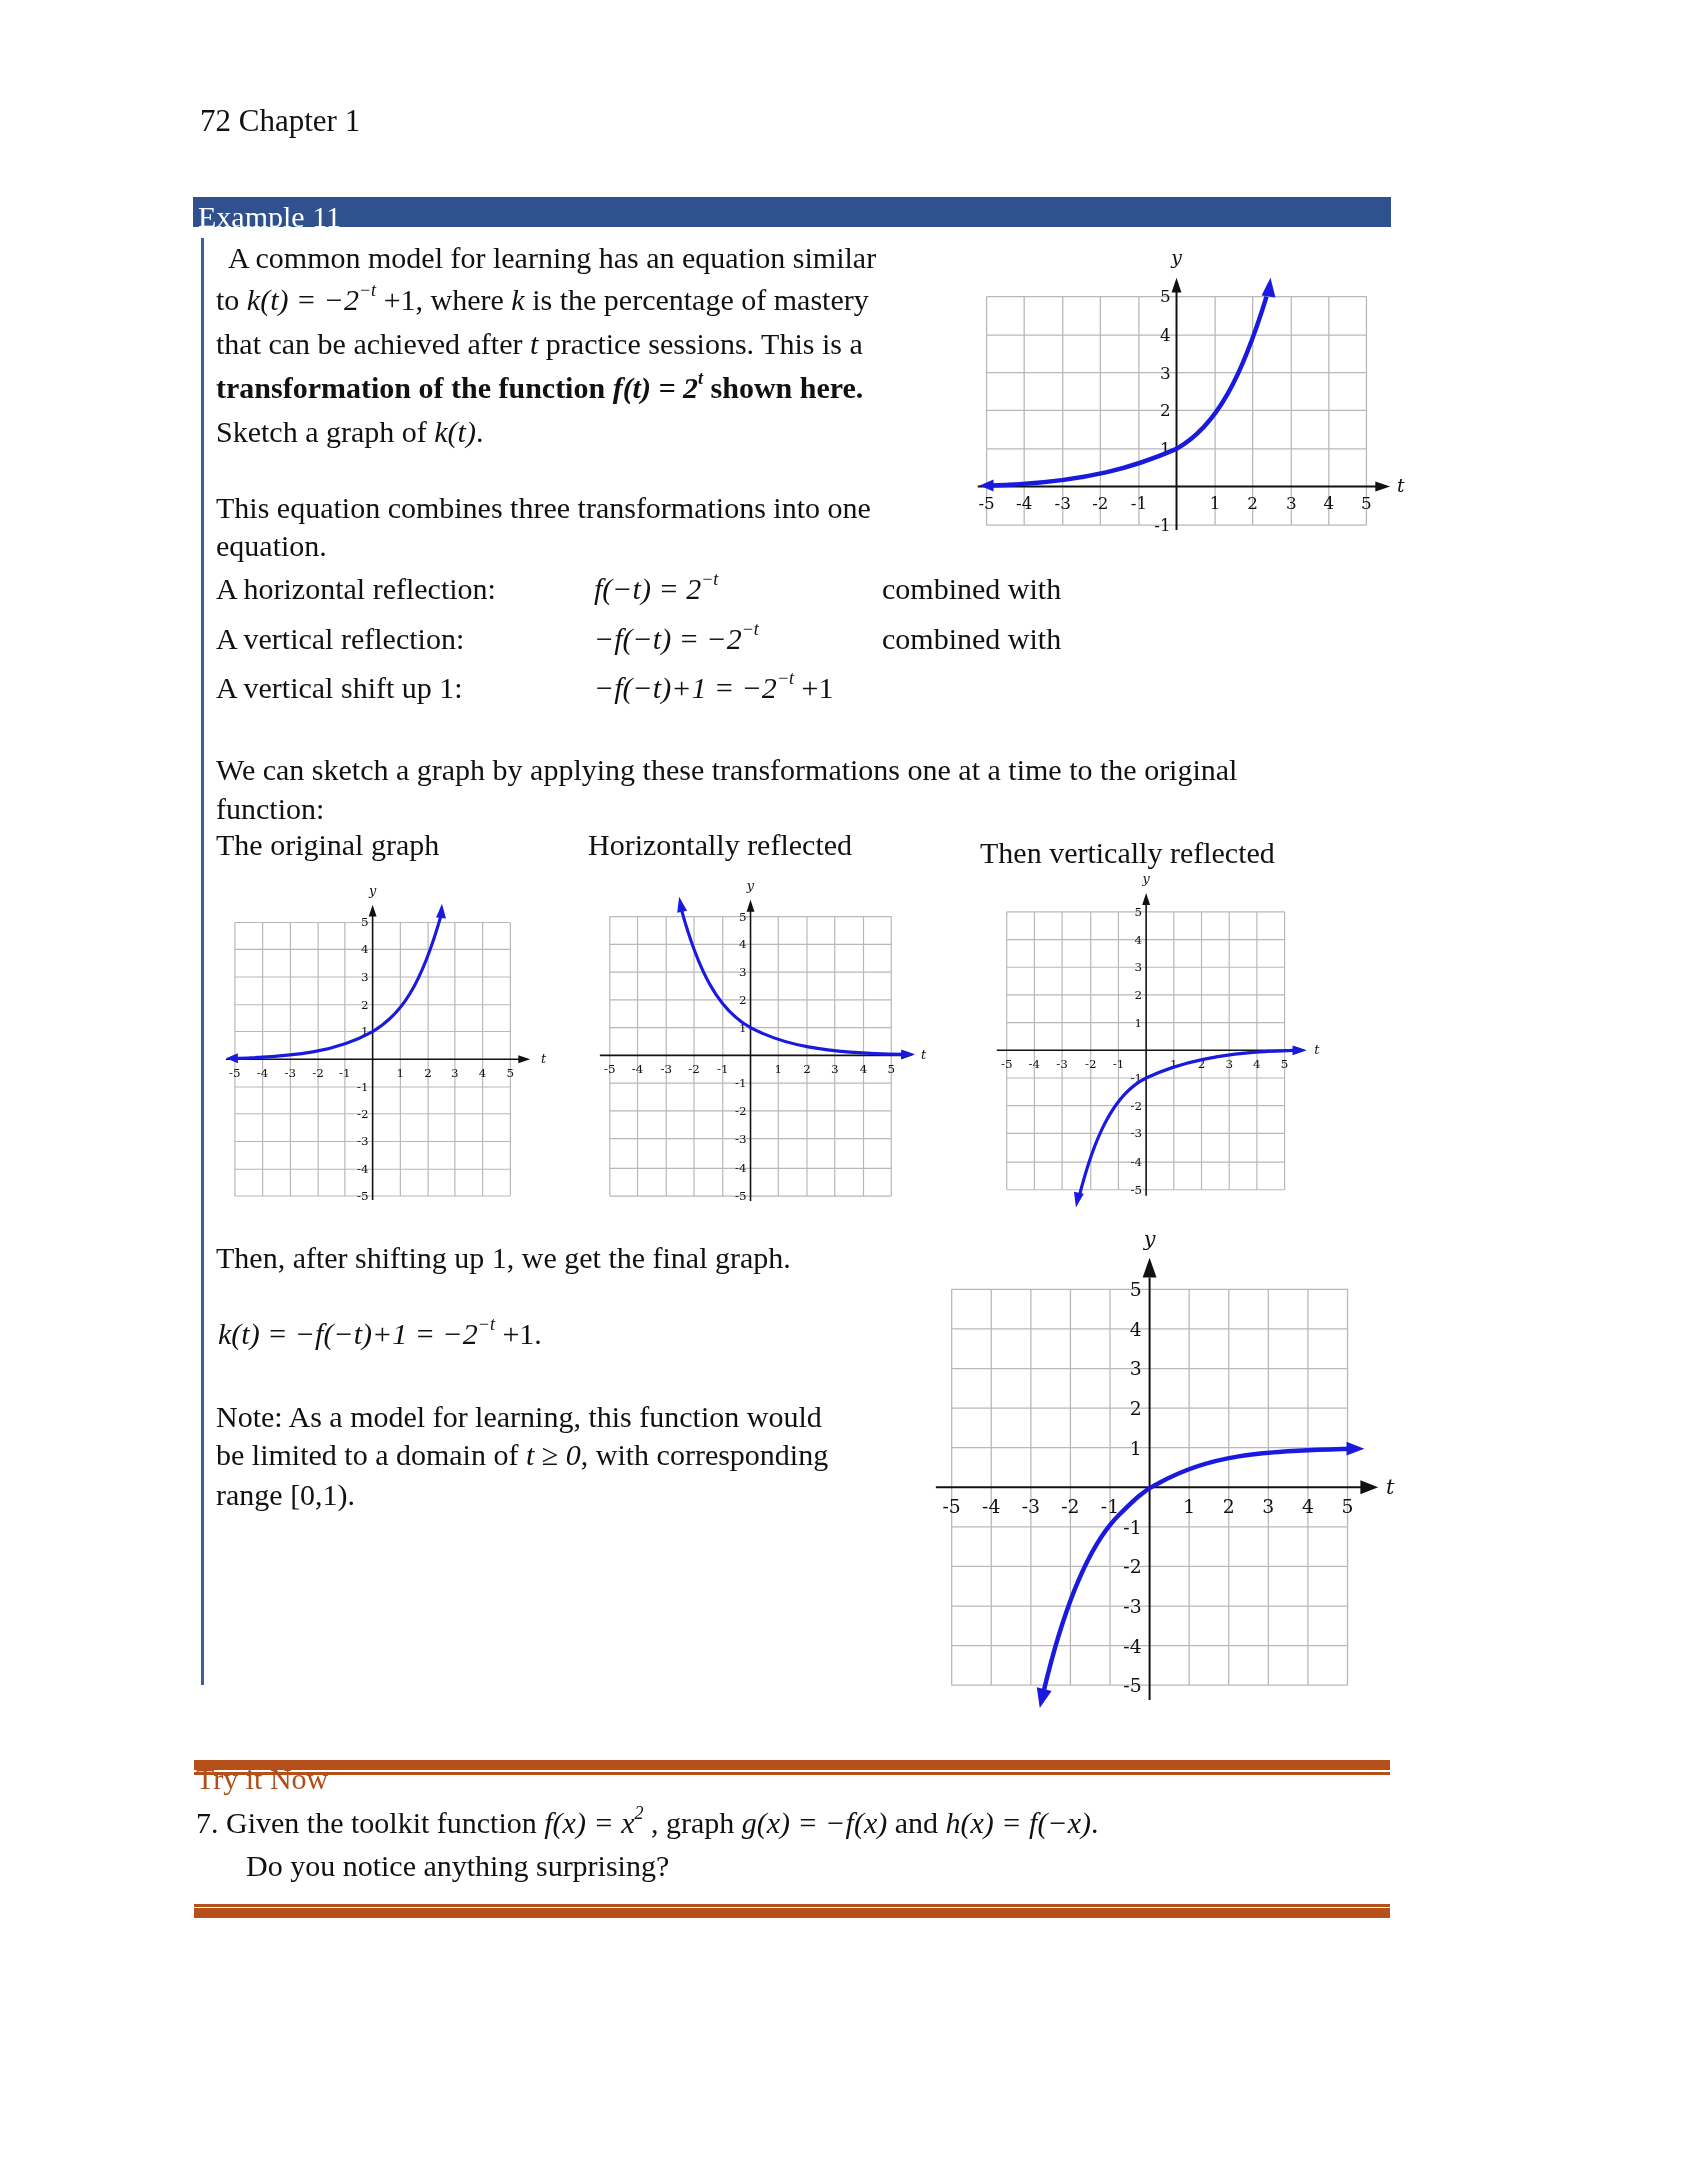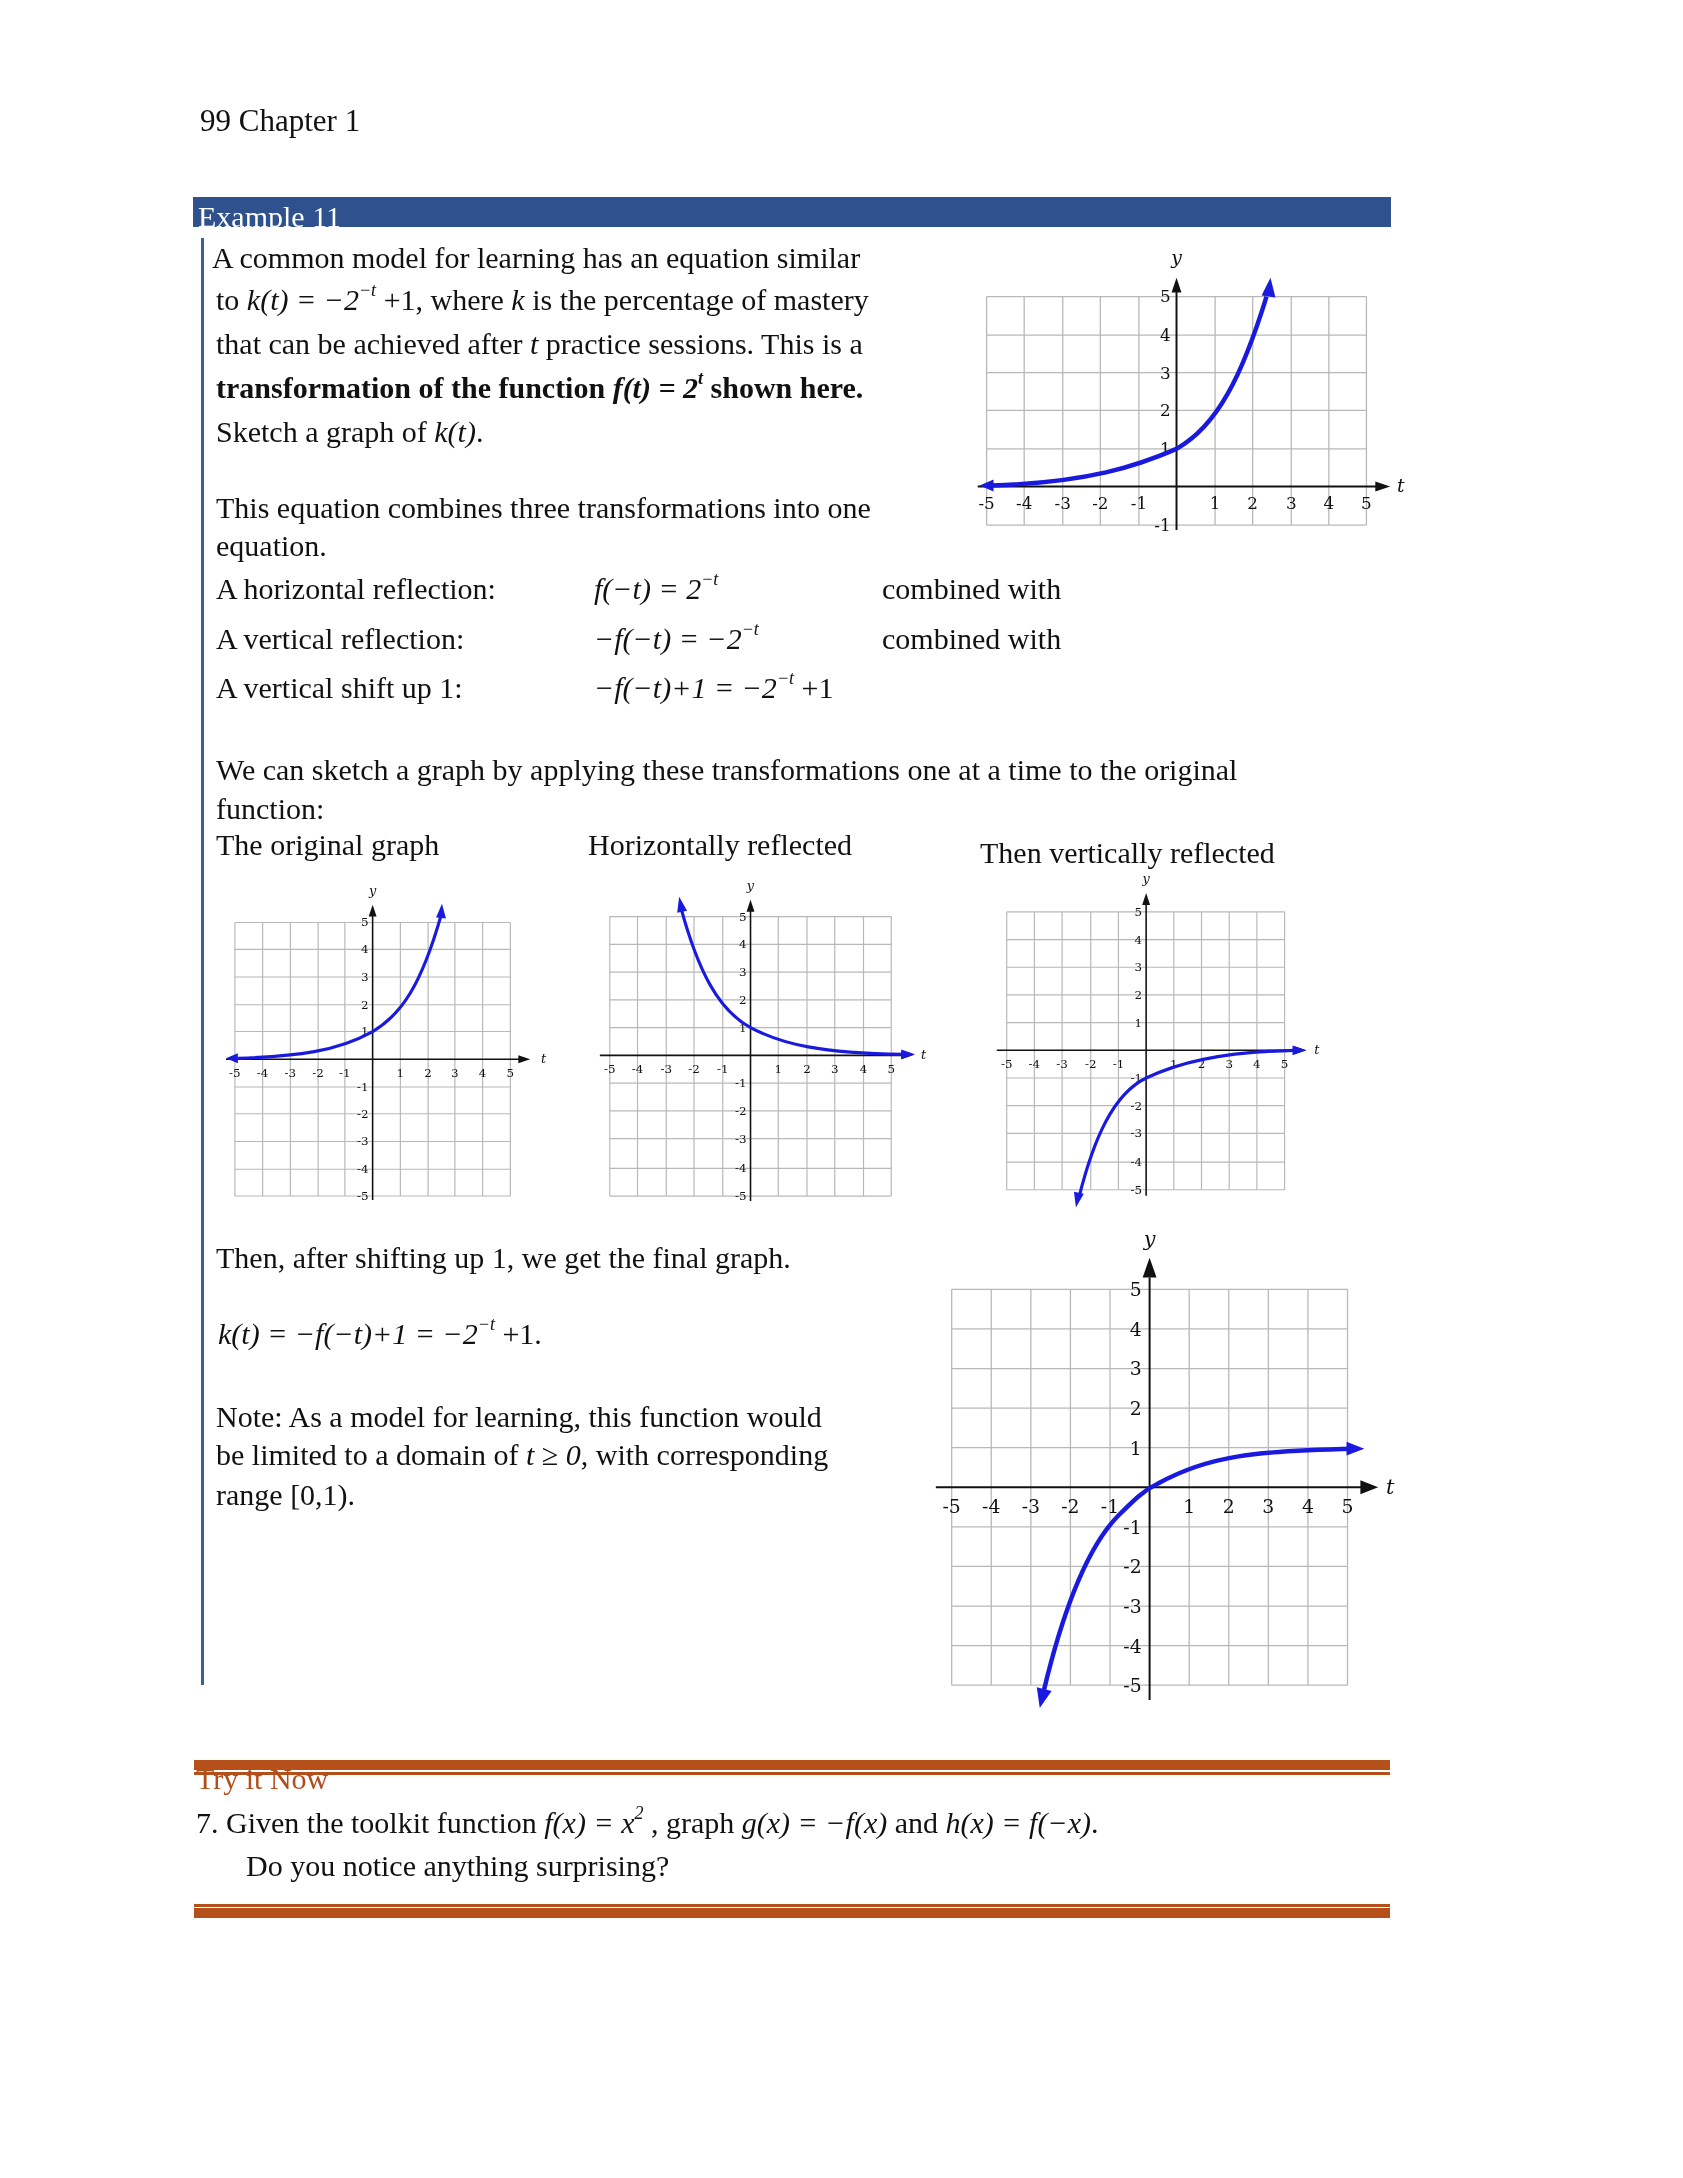--- a/index.html
+++ b/index.html
@@ -15,28 +15,28 @@
   .orange-thick { position: absolute; left: 194px; width: 1196px; height: 10px; background: #b5501a; }
   .orange-thin { position: absolute; left: 194px; width: 1196px; height: 3px; background: #b5501a; }
   .try-title { color: #b04e1c; }
   svg.graph { position: absolute; overflow: visible; }
   svg text { font-family: "DejaVu Serif", serif; fill: #111; }
   sup { font-size: 60%; vertical-align: 0.8em; line-height: 0; }
 </style>
 </head>
 <body>
 
-<div class="abs page-header">99  Chapter 1</div>
+<div class="abs page-header">72  Chapter 1</div>
 
 <div class="example-bar">
   <span class="example-title">Example 11</span>
 </div>
 <div class="example-rule"></div>
 
-<div class="abs t30" style="left:212px;top:243px;">A common model for learning has an equation similar</div>
+<div class="abs t30" style="left:228px;top:243px;">A common model for learning has an equation similar</div>
 <div class="abs t30" style="left:216px;top:285px;">
   <span>to </span><span class="ital">k(t) = −2</span><sup class="ital">−t</sup><span> +1, where </span><span class="ital">k</span><span> is the percentage of mastery</span>
 </div>
 <div class="abs t30" style="left:216px;top:329px;">
   <span>that can be achieved after </span><span class="ital">t</span><span> practice sessions.  This is a</span>
 </div>
 <div class="abs t30" style="left:216px;top:373px;font-weight:bold;">
   <span>transformation of the function  </span><span class="ital">f(t) = 2</span><sup class="ital">t</sup><span>  shown here.</span>
 </div>
 <div class="abs t30" style="left:216px;top:417px;">

